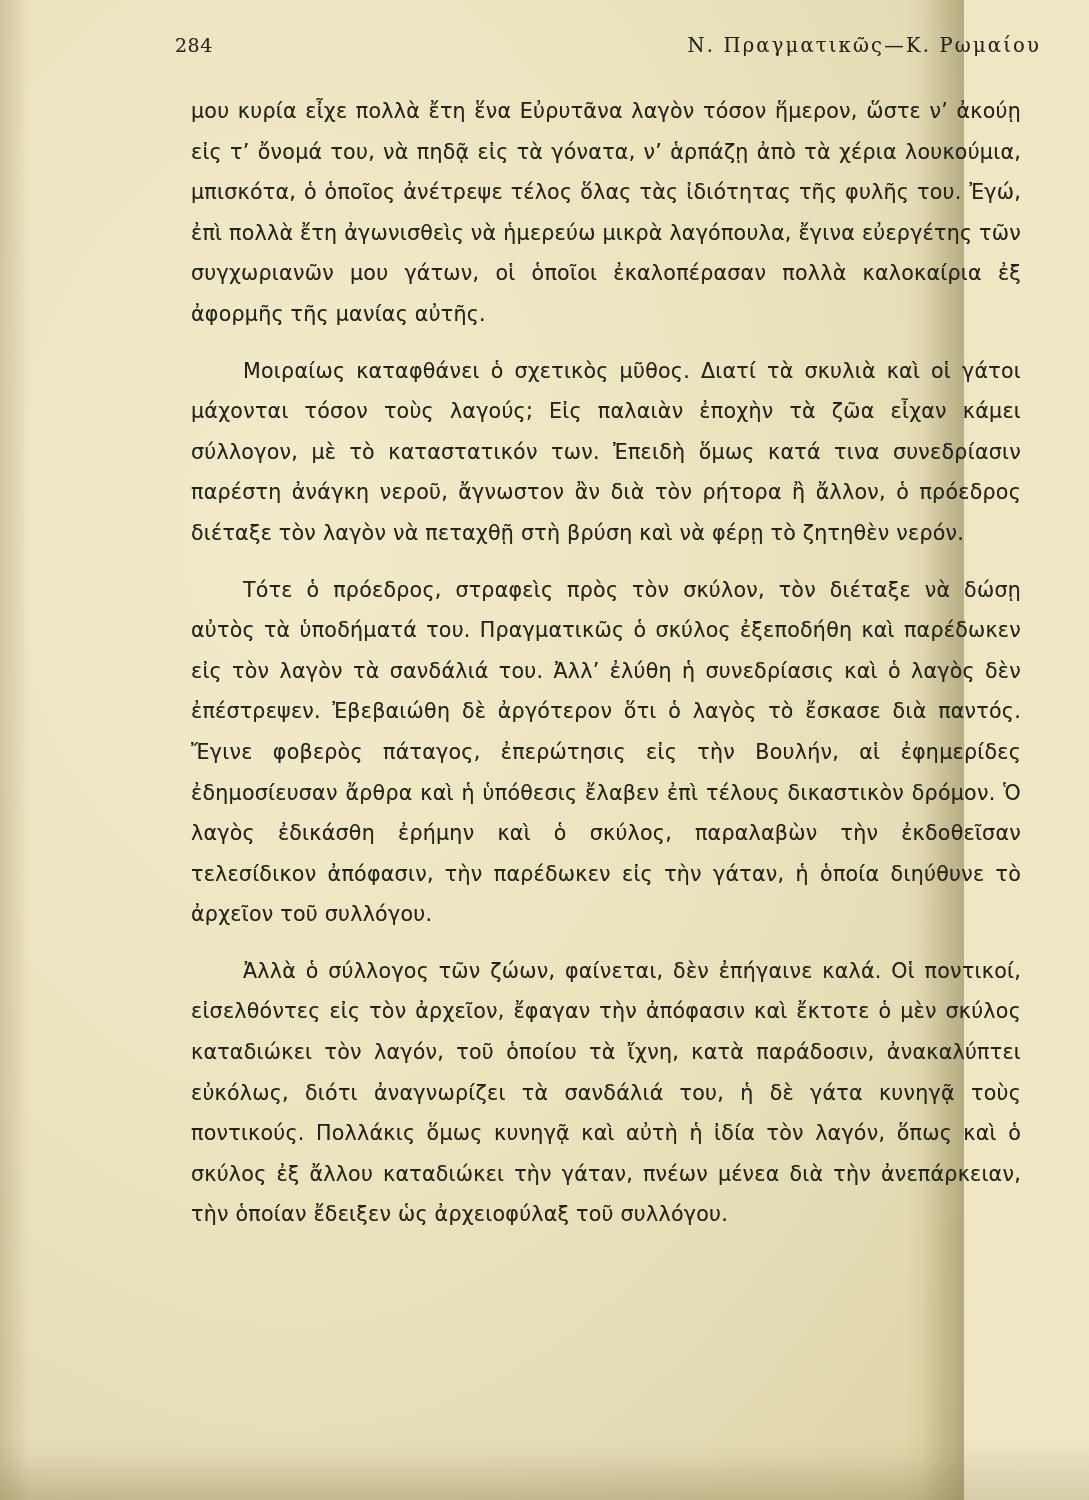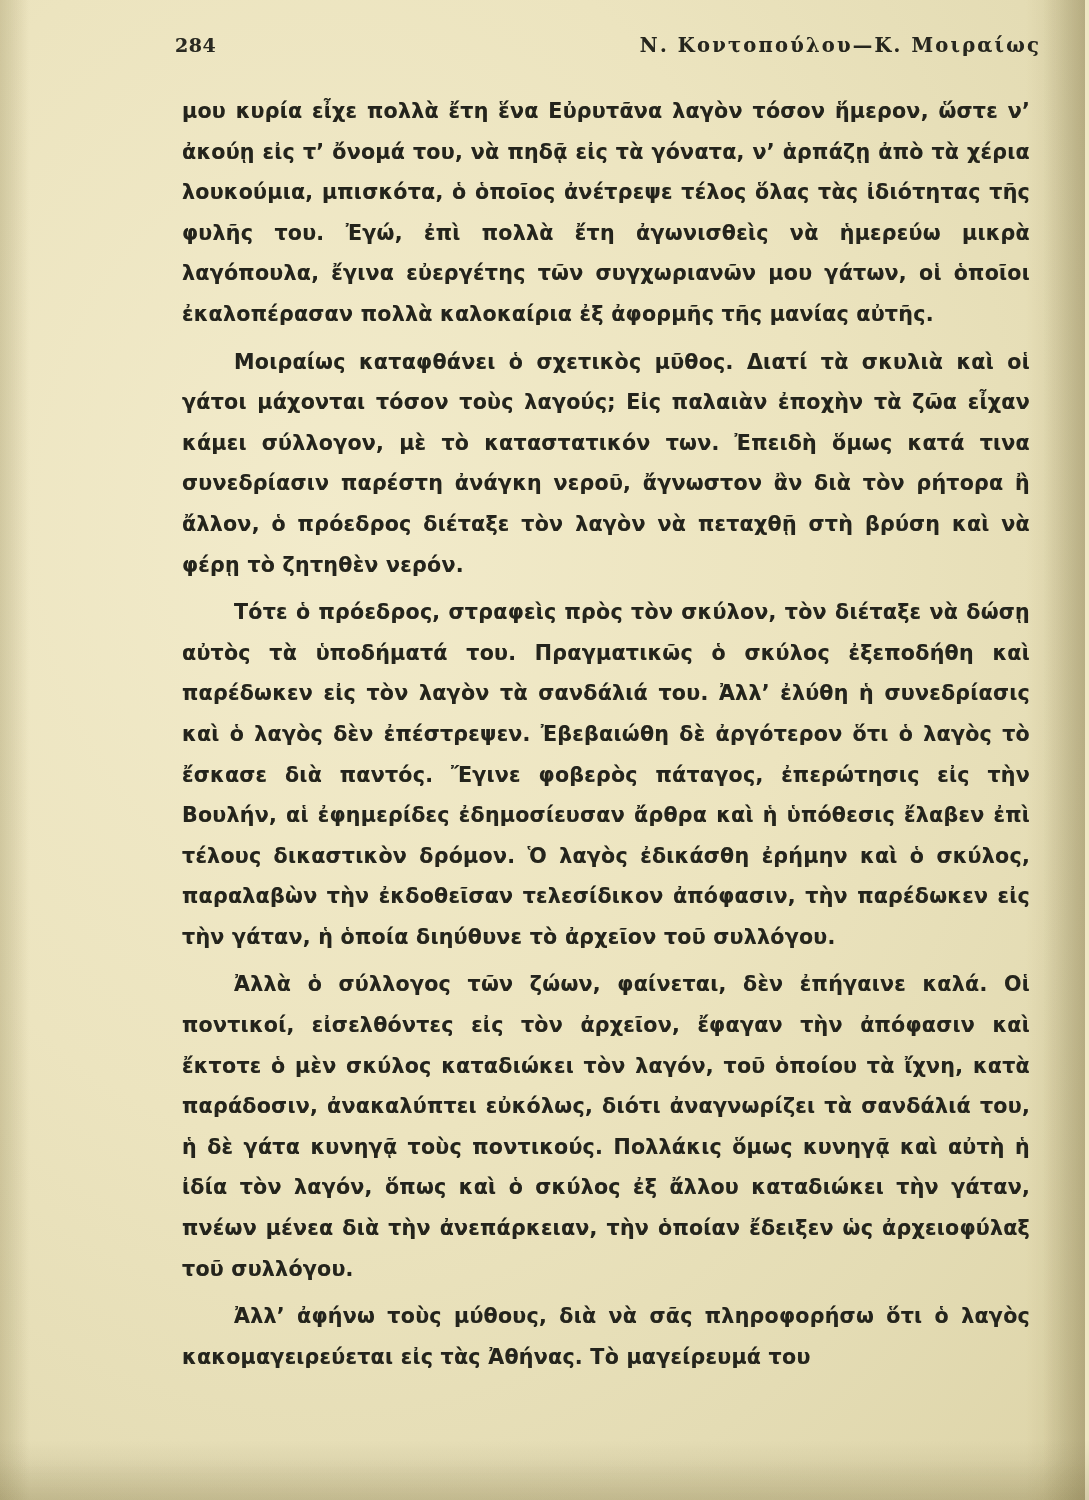--- a/index.html
+++ b/index.html
@@ -8,26 +8,25 @@
   }
   body {
     width: 1089px;
     height: 1500px;
     background: #efe7c4;
     font-family: "DejaVu Serif", serif;
     overflow: hidden;
   }
   .page {
     position: relative;
-    width: 1085px;
+    width: 964px;
     height: 1500px;
     background:
       radial-gradient(ellipse at 30% 35%, #f2ebcb 0%, #ece4bf 45%, #e4dcb4 75%, #ddd4a8 100%);
     box-sizing: border-box;
-    font-weight: bold;
   }
   
   .paper-grain {
     position: absolute;
     inset: 0;
     pointer-events: none;
     background:
       linear-gradient(90deg, rgba(180,170,120,0.16) 0px, rgba(180,170,120,0) 28px),
       linear-gradient(270deg, rgba(160,150,100,0.22) 0px, rgba(160,150,100,0) 60px),
       linear-gradient(0deg, rgba(170,160,110,0.18) 0px, rgba(170,160,110,0) 40px);
@@ -94,21 +93,21 @@
     font-family: "DejaVu Sans", sans-serif;
     font-size: 20.6px;
     line-height: 40.6px;
     color: #24241c;
     text-align: justify;
     text-justify: inter-word;
     letter-spacing: 0.25px;
     -webkit-font-smoothing: antialiased;
   }
   .body-text p {
-    margin: 7px;
+    margin: 16px;
     text-indent: 52px;
   }
   .body-text p.noindent {
     text-indent: 0;
   }
   .body-text p.dash {
     text-indent: 40px;
   }
   
   .body-text, .running-head {
@@ -121,25 +120,24 @@
 <div class="page">
   <div class="paper-grain"></div>
   <div class="edge-shadow-left"></div>
   <div class="edge-shadow-right"></div>
   <div class="edge-shadow-bottom"></div>
 
   <div class="content">
 
     <div class="running-head">
       <span class="folio">284</span>
-      <span class="head-title">Ν. Κοντοπούλου—Κ. Μοιραίως</span>
+      <span class="head-title">Ν. Πραγματικῶς—Κ. Ρωμαίου</span>
     </div>
 
     <div class="body-text">
       <p class="noindent">μου κυρία εἶχε πολλὰ ἔτη ἕνα Εὐρυτᾶνα λαγὸν τόσον ἥμερον, ὥστε ν’ ἀκούῃ εἰς τ’ ὄνομά του, νὰ πηδᾷ εἰς τὰ γόνατα, ν’ ἁρπάζῃ ἀπὸ τὰ χέρια λουκούμια, μπισκότα, ὁ ὁποῖος ἀνέτρεψε τέλος ὅλας τὰς ἰδιότητας τῆς φυλῆς του. Ἐγώ, ἐπὶ πολλὰ ἔτη ἀγωνισθεὶς νὰ ἡμερεύω μικρὰ λαγόπουλα, ἔγινα εὐεργέτης τῶν συγχωριανῶν μου γάτων, οἱ ὁποῖοι ἐκαλοπέρασαν πολλὰ καλοκαίρια ἐξ ἀφορμῆς τῆς μανίας αὐτῆς.</p>
       <p>Μοιραίως καταφθάνει ὁ σχετικὸς μῦθος. Διατί τὰ σκυλιὰ καὶ οἱ γάτοι μάχονται τόσον τοὺς λαγούς; Εἰς παλαιὰν ἐποχὴν τὰ ζῶα εἶχαν κάμει σύλλογον, μὲ τὸ καταστατικόν των. Ἐπειδὴ ὅμως κατά τινα συνεδρίασιν παρέστη ἀνάγκη νεροῦ, ἄγνωστον ἂν διὰ τὸν ρήτορα ἢ ἄλλον, ὁ πρόεδρος διέταξε τὸν λαγὸν νὰ πεταχθῇ στὴ βρύση καὶ νὰ φέρῃ τὸ ζητηθὲν νερόν.</p>
       <p>Τότε ὁ πρόεδρος, στραφεὶς πρὸς τὸν σκύλον, τὸν διέταξε νὰ δώσῃ αὐτὸς τὰ ὑποδήματά του. Πραγματικῶς ὁ σκύλος ἐξεποδήθη καὶ παρέδωκεν εἰς τὸν λαγὸν τὰ σανδάλιά του. Ἀλλ’ ἐλύθη ἡ συνεδρίασις καὶ ὁ λαγὸς δὲν ἐπέστρεψεν. Ἐβεβαιώθη δὲ ἀργότερον ὅτι ὁ λαγὸς τὸ ἔσκασε διὰ παντός. Ἔγινε φοβερὸς πάταγος, ἐπερώτησις εἰς τὴν Βουλήν, αἱ ἐφημερίδες ἐδημοσίευσαν ἄρθρα καὶ ἡ ὑπόθεσις ἔλαβεν ἐπὶ τέλους δικαστικὸν δρόμον. Ὁ λαγὸς ἐδικάσθη ἐρήμην καὶ ὁ σκύλος, παραλαβὼν τὴν ἐκδοθεῖσαν τελεσίδικον ἀπόφασιν, τὴν παρέδωκεν εἰς τὴν γάταν, ἡ ὁποία διηύθυνε τὸ ἀρχεῖον τοῦ συλλόγου.</p>
       <p>Ἀλλὰ ὁ σύλλογος τῶν ζώων, φαίνεται, δὲν ἐπήγαινε καλά. Οἱ ποντικοί, εἰσελθόντες εἰς τὸν ἀρχεῖον, ἔφαγαν τὴν ἀπόφασιν καὶ ἔκτοτε ὁ μὲν σκύλος καταδιώκει τὸν λαγόν, τοῦ ὁποίου τὰ ἴχνη, κατὰ παράδοσιν, ἀνακαλύπτει εὐκόλως, διότι ἀναγνωρίζει τὰ σανδάλιά του, ἡ δὲ γάτα κυνηγᾷ τοὺς ποντικούς. Πολλάκις ὅμως κυνηγᾷ καὶ αὐτὴ ἡ ἰδία τὸν λαγόν, ὅπως καὶ ὁ σκύλος ἐξ ἄλλου καταδιώκει τὴν γάταν, πνέων μένεα διὰ τὴν ἀνεπάρκειαν, τὴν ὁποίαν ἔδειξεν ὡς ἀρχειοφύλαξ τοῦ συλλόγου.</p>
-      <p>Ἀλλ’ ἀφήνω τοὺς μύθους, διὰ νὰ σᾶς πληροφορήσω ὅτι ὁ λαγὸς κακομαγειρεύεται εἰς τὰς Ἀθήνας. Τὸ μαγείρευμά του</p>
     </div>
 
   </div>
 </div>
 
 </body></html>

